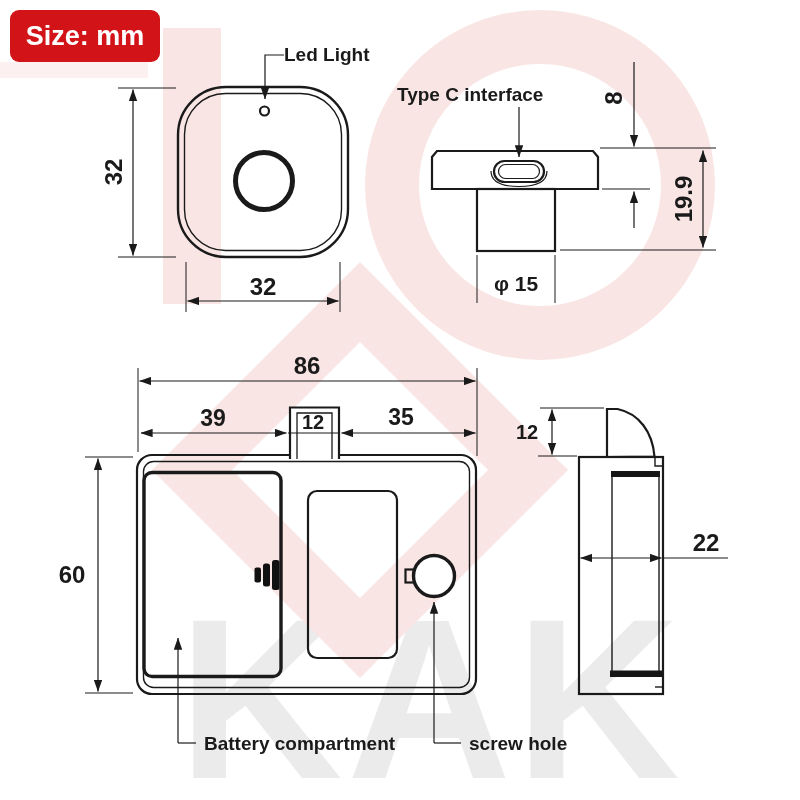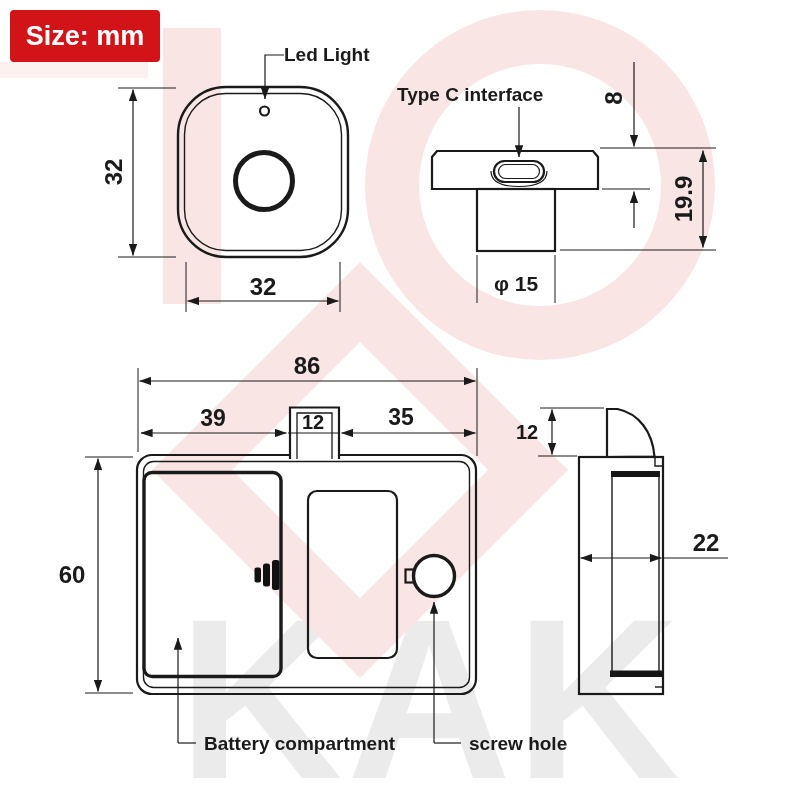--- a/index.html
+++ b/index.html
@@ -4,21 +4,21 @@
 <style>
   html,body{margin:0;padding:0;background:#fff;}
   #stage{position:relative;width:800px;height:800px;background:#ffffff;overflow:hidden;
          font-family:"Liberation Sans",sans-serif;}
   
   #kak{position:absolute;left:178px;top:585px;font-size:228px;line-height:1;
        font-weight:700;letter-spacing:4px;color:rgba(0,0,0,0.078);
        font-family:"Liberation Sans",sans-serif;user-select:none;}
   
   #badge{position:absolute;left:10px;top:10px;width:150px;height:52px;
-         background:#d21418;border-radius:4px;display:flex;align-items:center;
+         background:#d21418;border-radius:9px;display:flex;align-items:center;
          justify-content:center;}
   #badge span{color:#ffffff;font-size:27px;font-weight:700;}
   svg{position:absolute;left:0;top:0;}
   svg text{font-family:"Liberation Sans",sans-serif;fill:#1a1a1a;}
   .num{font-size:23px;font-weight:700;}
   .num-lg{font-size:24px;font-weight:700;}
   .num-sm{font-size:20px;font-weight:700;}
   .lbl{font-size:19px;font-weight:600;}
   .ln{stroke:#1a1a1a;fill:none;}
   .thick{stroke-width:3.4;}

